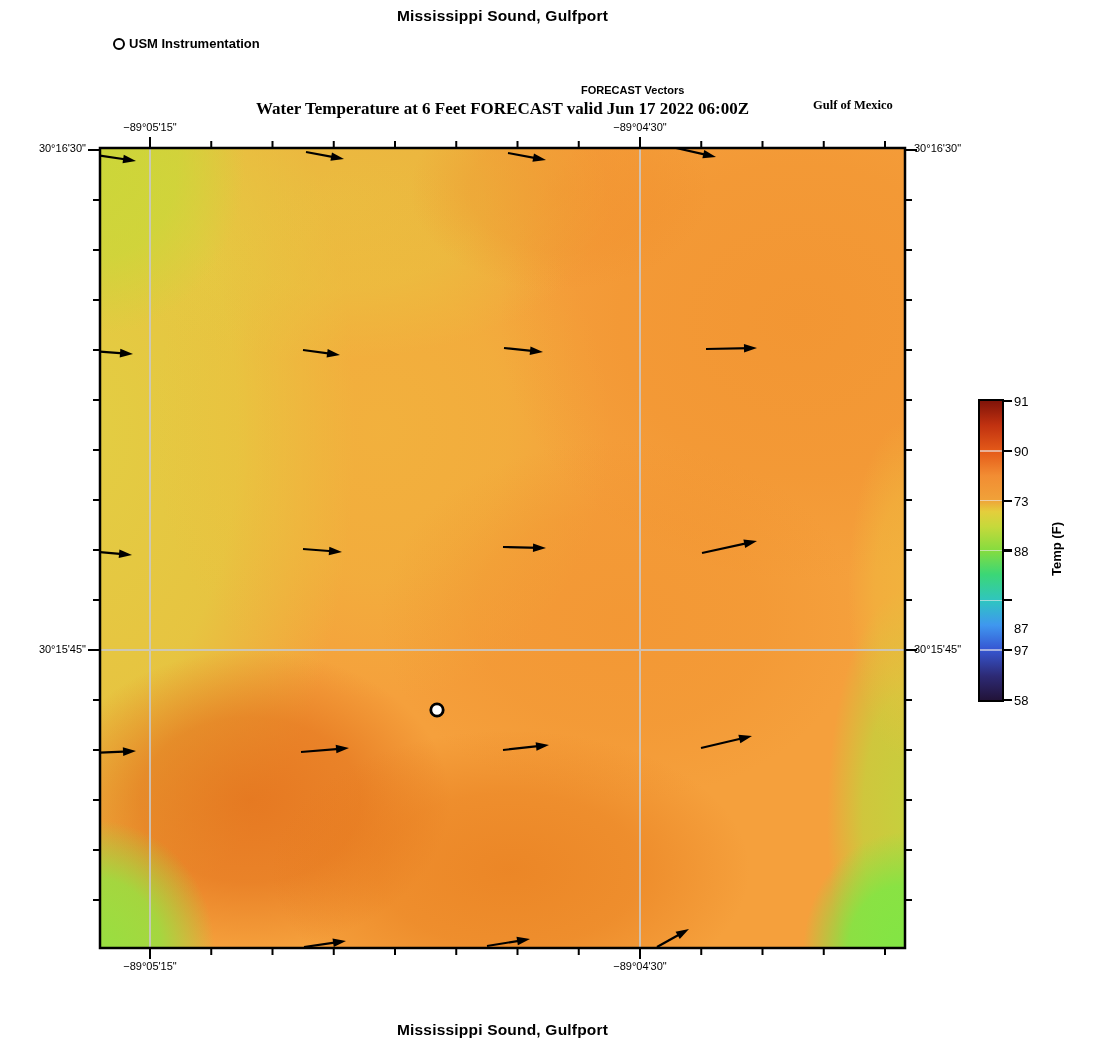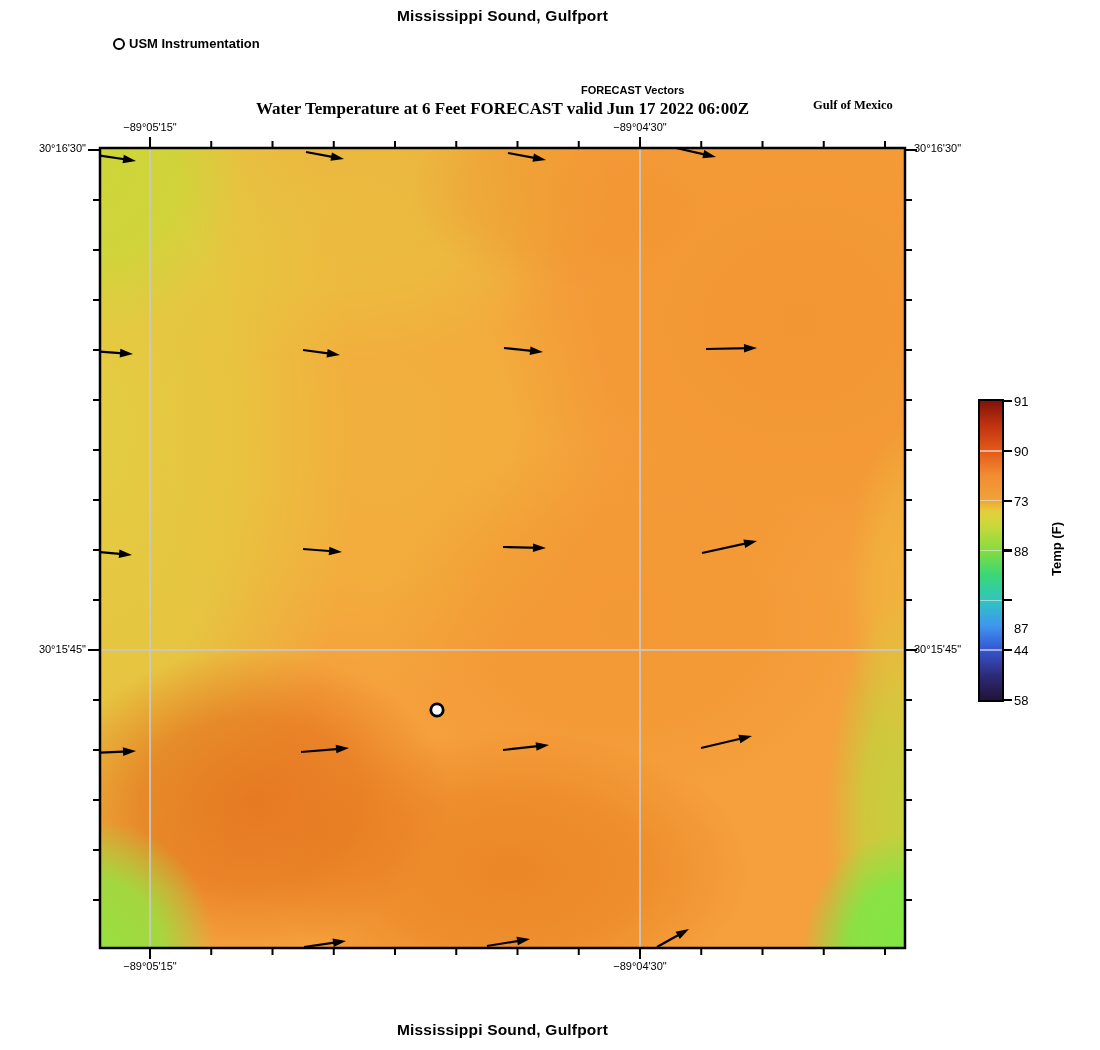--- a/index.html
+++ b/index.html
@@ -244,21 +244,21 @@
   <div class="abs tick-label tl-r" style="left:6px;top:142px">30°16'30"</div>
   <div class="abs tick-label tl-r" style="left:6px;top:643px">30°15'45"</div>
   <div class="abs tick-label tl-l" style="left:914px;top:142px">30°16'30"</div>
   <div class="abs tick-label tl-l" style="left:914px;top:643px">30°15'45"</div>
 
   <div class="abs" id="colorbar" style="background: linear-gradient(to top, rgb(34, 19, 57) 0%, rgb(45, 42, 117) 8%, rgb(54, 87, 211) 17%, rgb(63, 151, 239) 25%, rgb(47, 196, 194) 33%, rgb(59, 215, 118) 42%, rgb(133, 220, 63) 50%, rgb(198, 217, 59) 58%, rgb(228, 206, 60) 63%, rgb(240, 161, 57) 67%, rgb(242, 141, 51) 75%, rgb(229, 91, 25) 83%, rgb(192, 49, 16) 92%, rgb(128, 20, 9) 100%);">
       <div class="cb-tick" style="top: 297.9px;"></div>
       <div class="cb-num" style="top: 292px;">58</div>
       <div class="cb-cross" style="top: 248.417px;"></div>
       <div class="cb-tick" style="top: 248.067px;"></div>
-      <div class="cb-num" style="top: 242.167px;">44</div>
+      <div class="cb-num" style="top: 242.167px;">97</div>
       <div class="cb-cross" style="top: 198.583px;"></div>
       <div class="cb-tick" style="top: 198.233px;"></div>
       <div class="cb-num" style="top: 192.333px; margin-top: 28px;">87</div>
       <div class="cb-cross" style="top: 148.75px;"></div>
       <div class="cb-tick" style="top: 148.4px;"></div>
       <div class="cb-num" style="top: 142.5px;">88</div>
       <div class="cb-cross" style="top: 98.9167px;"></div>
       <div class="cb-tick" style="top: 98.5667px;"></div>
       <div class="cb-num" style="top: 92.6667px;">73</div>
       <div class="cb-cross" style="top: 49.0833px;"></div>

